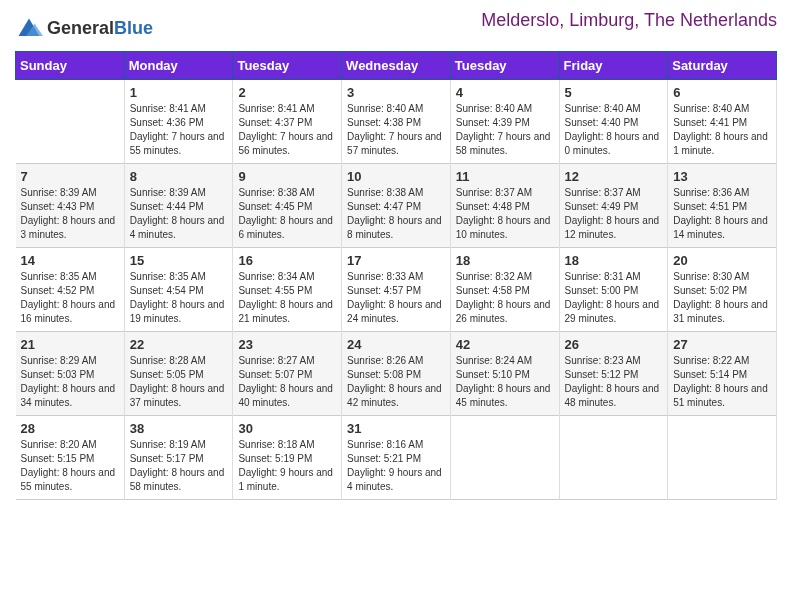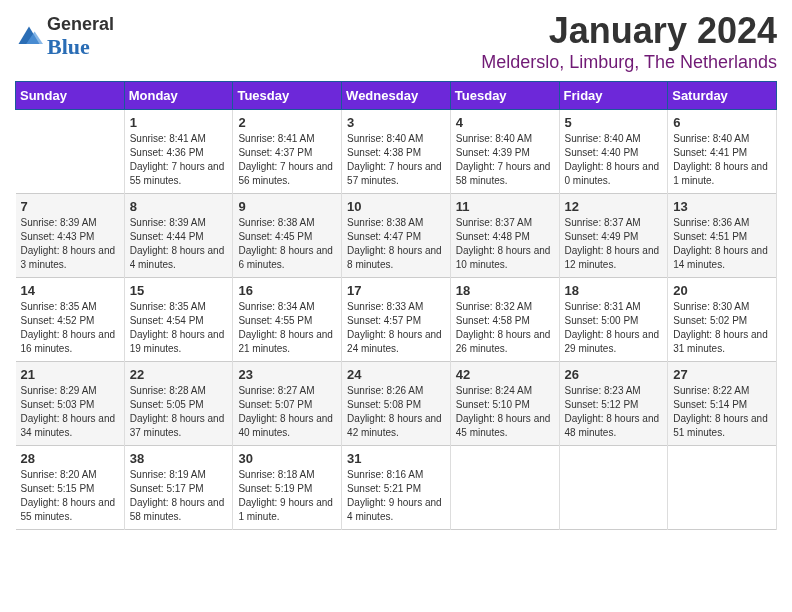--- a/index.html
+++ b/index.html
@@ -16,33 +16,32 @@
       align-items: flex-start;
       margin-bottom: 8px;
     }
     .logo {
       display: flex;
       align-items: center;
       margin-top: 5px;
     }
     .logo-text {
       display: flex;
-      flex-direction: column;
+      flex-direction: row;
       line-height: 1.1;
     }
     .logo-general {
       font-size: 18px;
       font-weight: bold;
       color: #333;
     }
     .logo-blue {
-      font-size: 22px;
+      font-size: 18px;
       font-weight: bold;
       color: #2a6db5;
-      font-family: Liberation Serif, serif;
     }
     .logo-icon {
       width: 28px;
       height: 28px;
       margin-right: 4px;
     }
     .title-area {
       text-align: right;
     }
     .month-title {
@@ -108,21 +107,20 @@
     <svg class="logo-icon" viewBox="0 0 40 40">
       <polygon points="20,5 35,30 5,30" fill="#2a6db5"></polygon>
       <polygon points="28,12 40,30 16,30" fill="#5599dd" opacity="0.7"></polygon>
     </svg>
     <div class="logo-text">
       <span class="logo-general">General</span>
       <span class="logo-blue">Blue</span>
     </div>
   </div>
   <div class="title-area">
-    <div class="month-title">January 2024</div>
     <div class="location-title">Melderslo, Limburg, The Netherlands</div>
   </div>
 </div>
 
 <table>
   <thead>
     <tr id="header-row">
     <th>Sunday</th>
         <th>Monday</th>
         <th>Tuesday</th>

